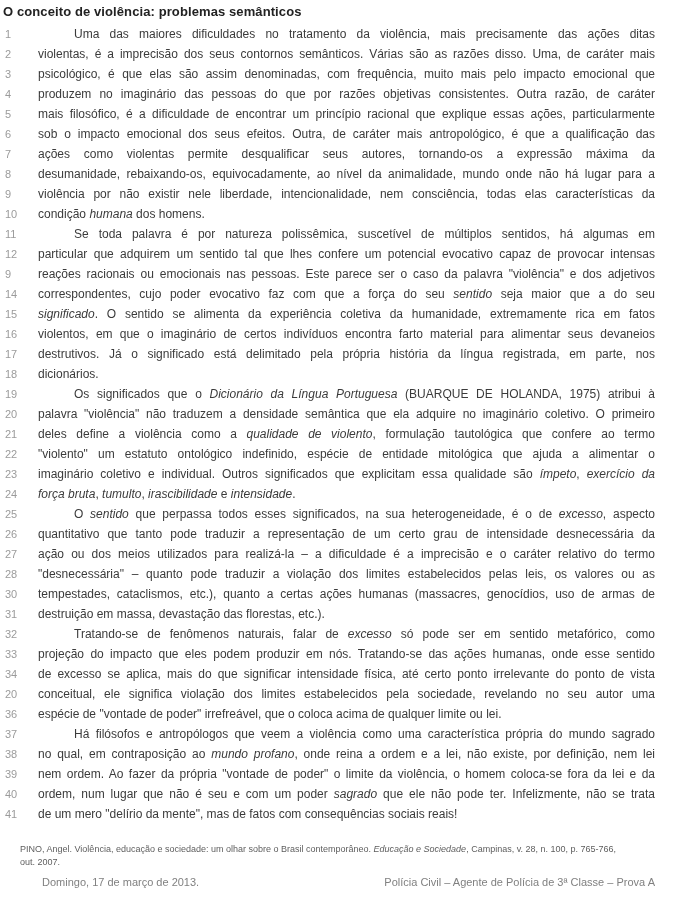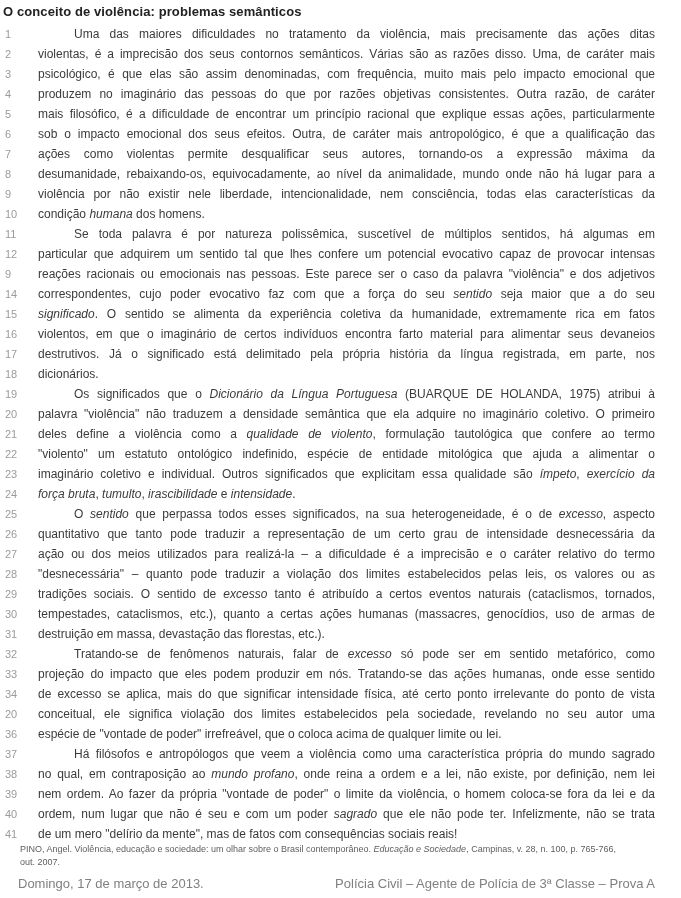--- a/index.html
+++ b/index.html
@@ -32,22 +32,22 @@
   .row.end .content { text-align-last: left; }
   .row.indent .content { text-indent: 36px; }
 
   .citation {
     position: absolute; top: 843px; left: 20px; right: 26px;
     font-size: 9px; line-height: 13px; color: #5e5e5e;
   }
   .cit-line { display: flex; justify-content: flex-start; white-space: nowrap; }
 
   .footer {
-    position: absolute; top: 876px; left: 18px; right: 26px;
-    font-size: 13px; color: #808080;
+    position: absolute; top: 876px; left: 42px; right: 26px;
+    font-size: 11px; color: #808080;
     display: flex; justify-content: space-between;
   }
 </style>
 </head>
 <body>
 
 <div class="page">
   <h1 class="title">O conceito de violência: problemas semânticos</h1>
 
   <div class="lines" id="passage">
@@ -155,24 +155,20 @@
         <span class="num">26</span>
         <div class="content">quantitativo que tanto pode traduzir a representação de um certo grau de intensidade desnecessária da</div>
       </div>
       <div class="row">
         <span class="num">27</span>
         <div class="content">ação ou dos meios utilizados para realizá-la – a dificuldade é a imprecisão e o caráter relativo do termo</div>
       </div>
       <div class="row">
         <span class="num">28</span>
         <div class="content">"desnecessária" – quanto pode traduzir a violação dos limites estabelecidos pelas leis, os valores ou as</div>
-      </div>
-      <div class="row">
-        <span class="num">29</span>
-        <div class="content">tradições sociais. O sentido de <i>excesso</i> tanto é atribuído a certos eventos naturais (cataclismos, tornados,</div>
       </div>
       <div class="row">
         <span class="num">30</span>
         <div class="content">tempestades, cataclismos, etc.), quanto a certas ações humanas (massacres, genocídios, uso de armas de</div>
       </div>
       <div class="row end">
         <span class="num">31</span>
         <div class="content">destruição em massa, devastação das florestas, etc.).</div>
       </div>
       <div class="row indent">

